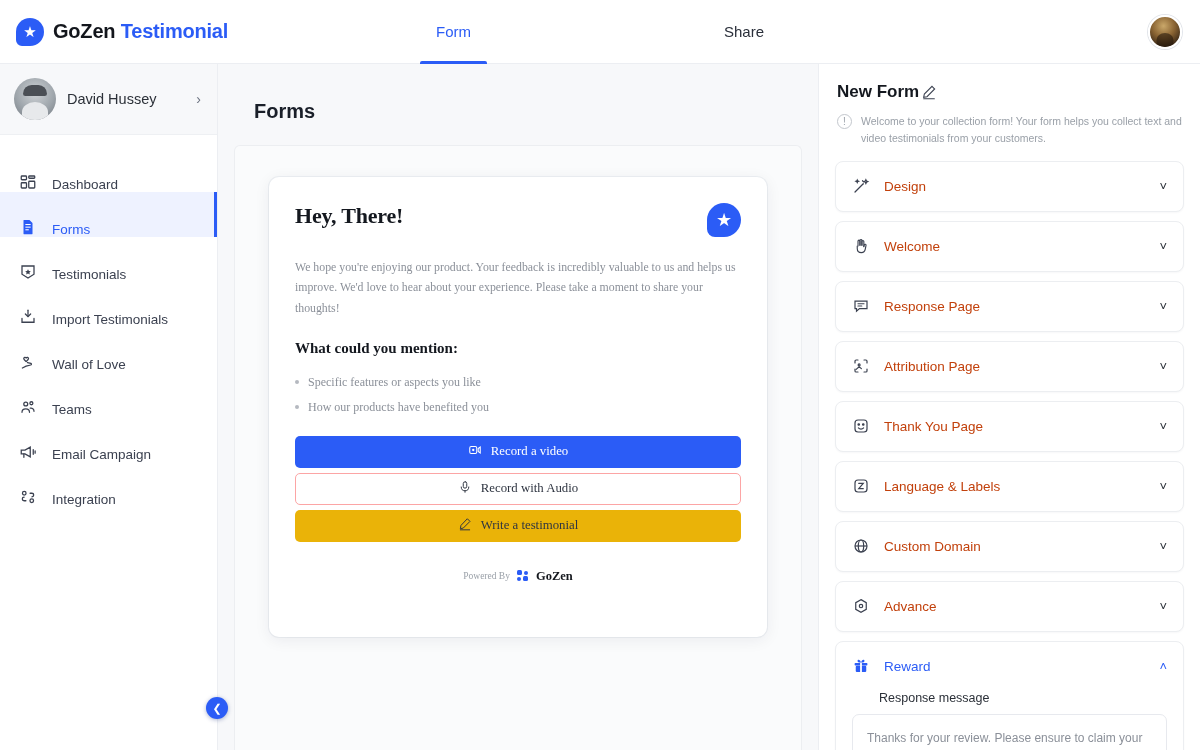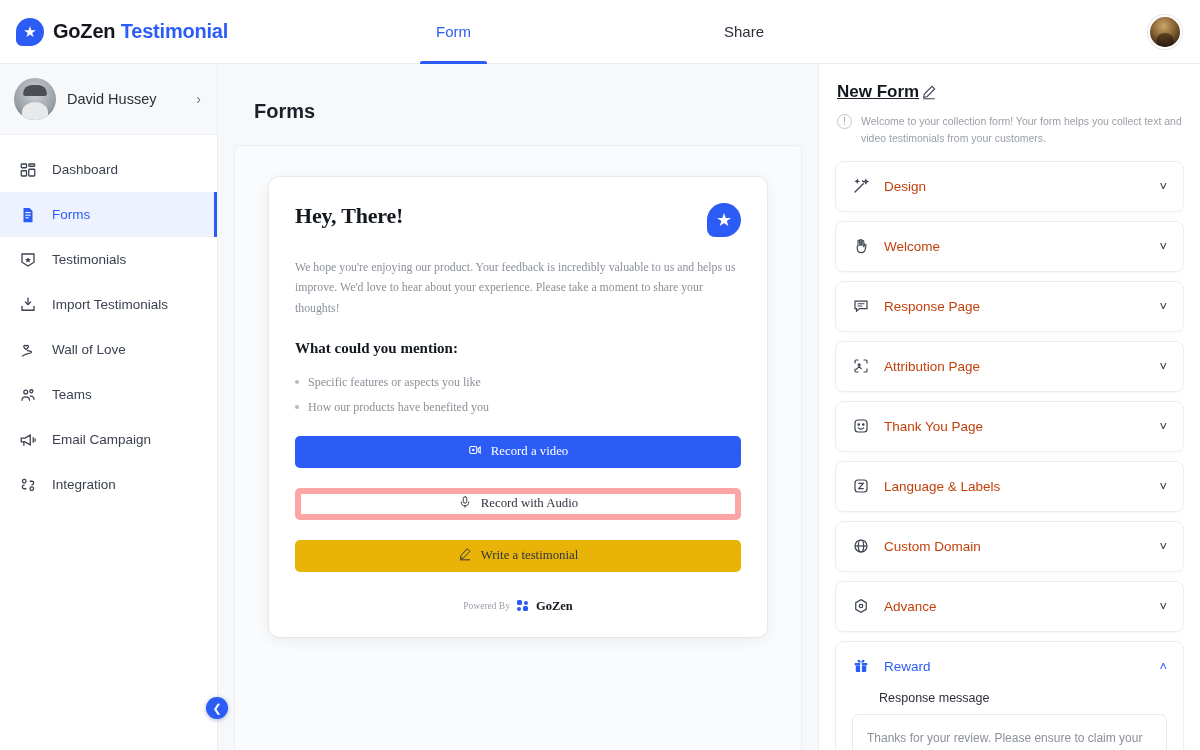--- a/index.html
+++ b/index.html
@@ -82,21 +82,21 @@
   }
   .profile .pic::after {
     content:""; position:absolute; left:50%; top:58%; width:26px; height:20px;
     transform:translateX(-50%); background:#e7e9eb; border-radius: 50% 50% 0 0;
   }
   .profile .pname { font-size: 14.5px; color: #2b3038; flex: 1; }
   .profile .chev { color: #6b7280; font-size: 14px; }
 
   .nav { padding-top: 12px; }
   .nav-item {
-    display: flex; align-items: center; gap: 14px;
+    display: flex; align-items: flex-end; gap: 14px;
     height: 45px; padding-left: 18px;
     font-size: 13.5px; color: #3b4150; cursor: pointer;
     position: relative;
   }
   .nav-item .ico { width: 20px; height: 20px; display:flex; align-items:center; justify-content:center; flex:0 0 20px; }
   .nav-item .ico svg { width: 18px; height: 18px; }
   .nav-item.active { background: #eef2ff; color: #2b5cf6; font-weight: 500; }
   .nav-item.active::after {
     content:""; position:absolute; right:0; top:0; bottom:0; width:3px; background:#2b5cf6;
   }
@@ -141,49 +141,49 @@
     border-radius: 50% 50% 50% 8px;
     display: flex; align-items: center; justify-content: center; flex: 0 0 34px;
   }
   .card-badge .star { color:#fff; font-size: 18px; line-height: 1; margin-top:-1px; }
   .card-para { margin-top: 20px; font-size: 11.8px; line-height: 1.72; color: #8b9099; }
   .card-sub { margin-top: 22px; font-size: 15px; font-weight: 600; color: #14181f; }
   .bullets { margin-top: 13px; }
   .bullet { display: flex; align-items: center; gap: 9px; font-size: 12px; color: #8b9099; height: 25px; }
   .bullet .dot { width: 4px; height: 4px; border-radius: 50%; background: #b5b9c0; flex: 0 0 4px; }
 
-  .btns { margin-top: 16px; display: flex; flex-direction: column; gap: 20px; }
+  .btns { margin-top: 16px; display: flex; flex-direction: column; gap: 5px; }
   .btn {
     height: 32px; border-radius: 5px;
     display: flex; align-items: center; justify-content: center; gap: 9px;
     font-size: 12.8px; cursor: pointer;
   }
   .btn svg { width: 14px; height: 14px; }
   .btn.primary { background: #2b5cf6; color: #fff; }
-  .btn.outline { background: #fff; color: #2f3541; border: 6px solid #fca5a5; }
+  .btn.outline { background: #fff; color: #2f3541; border: 1px solid #fca5a5; }
   .btn.muted { background: #eab308; color: #2f3541; }
 
   .powered { margin-top: 27px; display: flex; align-items: center; justify-content: center; gap: 7px; }
   .powered .pb { font-size: 9.5px; color: #9aa0a8; }
   .powered .gz { font-size: 12.5px; font-weight: 700; color: #15181e; }
   .dotgrid { width: 12px; height: 12px; position: relative; }
   .dotgrid i { position: absolute; background: #2b5cf6; border-radius: 1.5px; }
   .dotgrid i:nth-child(1){ left:0; top:0; width:5px; height:5px; }
   .dotgrid i:nth-child(2){ left:7px; top:1px; width:4px; height:4px; border-radius:50%; }
   .dotgrid i:nth-child(3){ left:0; top:7px; width:4px; height:4px; border-radius:50%; }
   .dotgrid i:nth-child(4){ left:6px; top:6px; width:5px; height:5px; }
 
   
   .rightpanel {
     width: 382px; flex: 0 0 382px;
     background: #fff; border-left: 1px solid #eceef2;
     padding: 18px 16px 0 16px;
     overflow: hidden;
   }
-  .rp-title-row { display: flex; align-items: center; gap: 2px; padding-left: 2px; text-decoration: underline; }
+  .rp-title-row { display: flex; align-items: center; gap: 2px; padding-left: 2px; }
   .rp-title { font-size: 17px; font-weight: 600; color: #14181f; }
   .pencil { width: 16px; height: 16px; cursor: pointer; color:#3b4150; }
   .rp-note { display: flex; gap: 9px; margin-top: 11px; padding-left: 2px; }
   .rp-note .info {
     width: 15px; height: 15px; border-radius: 50%; border: 1px solid #c3c7cd;
     color: #9aa0a8; font-size: 10px; display: flex; align-items: center; justify-content: center;
     flex: 0 0 15px; margin-top: 1px;
   }
   .rp-note .txt { font-size: 10.5px; line-height: 1.6; color: #9aa0a8; }
 

